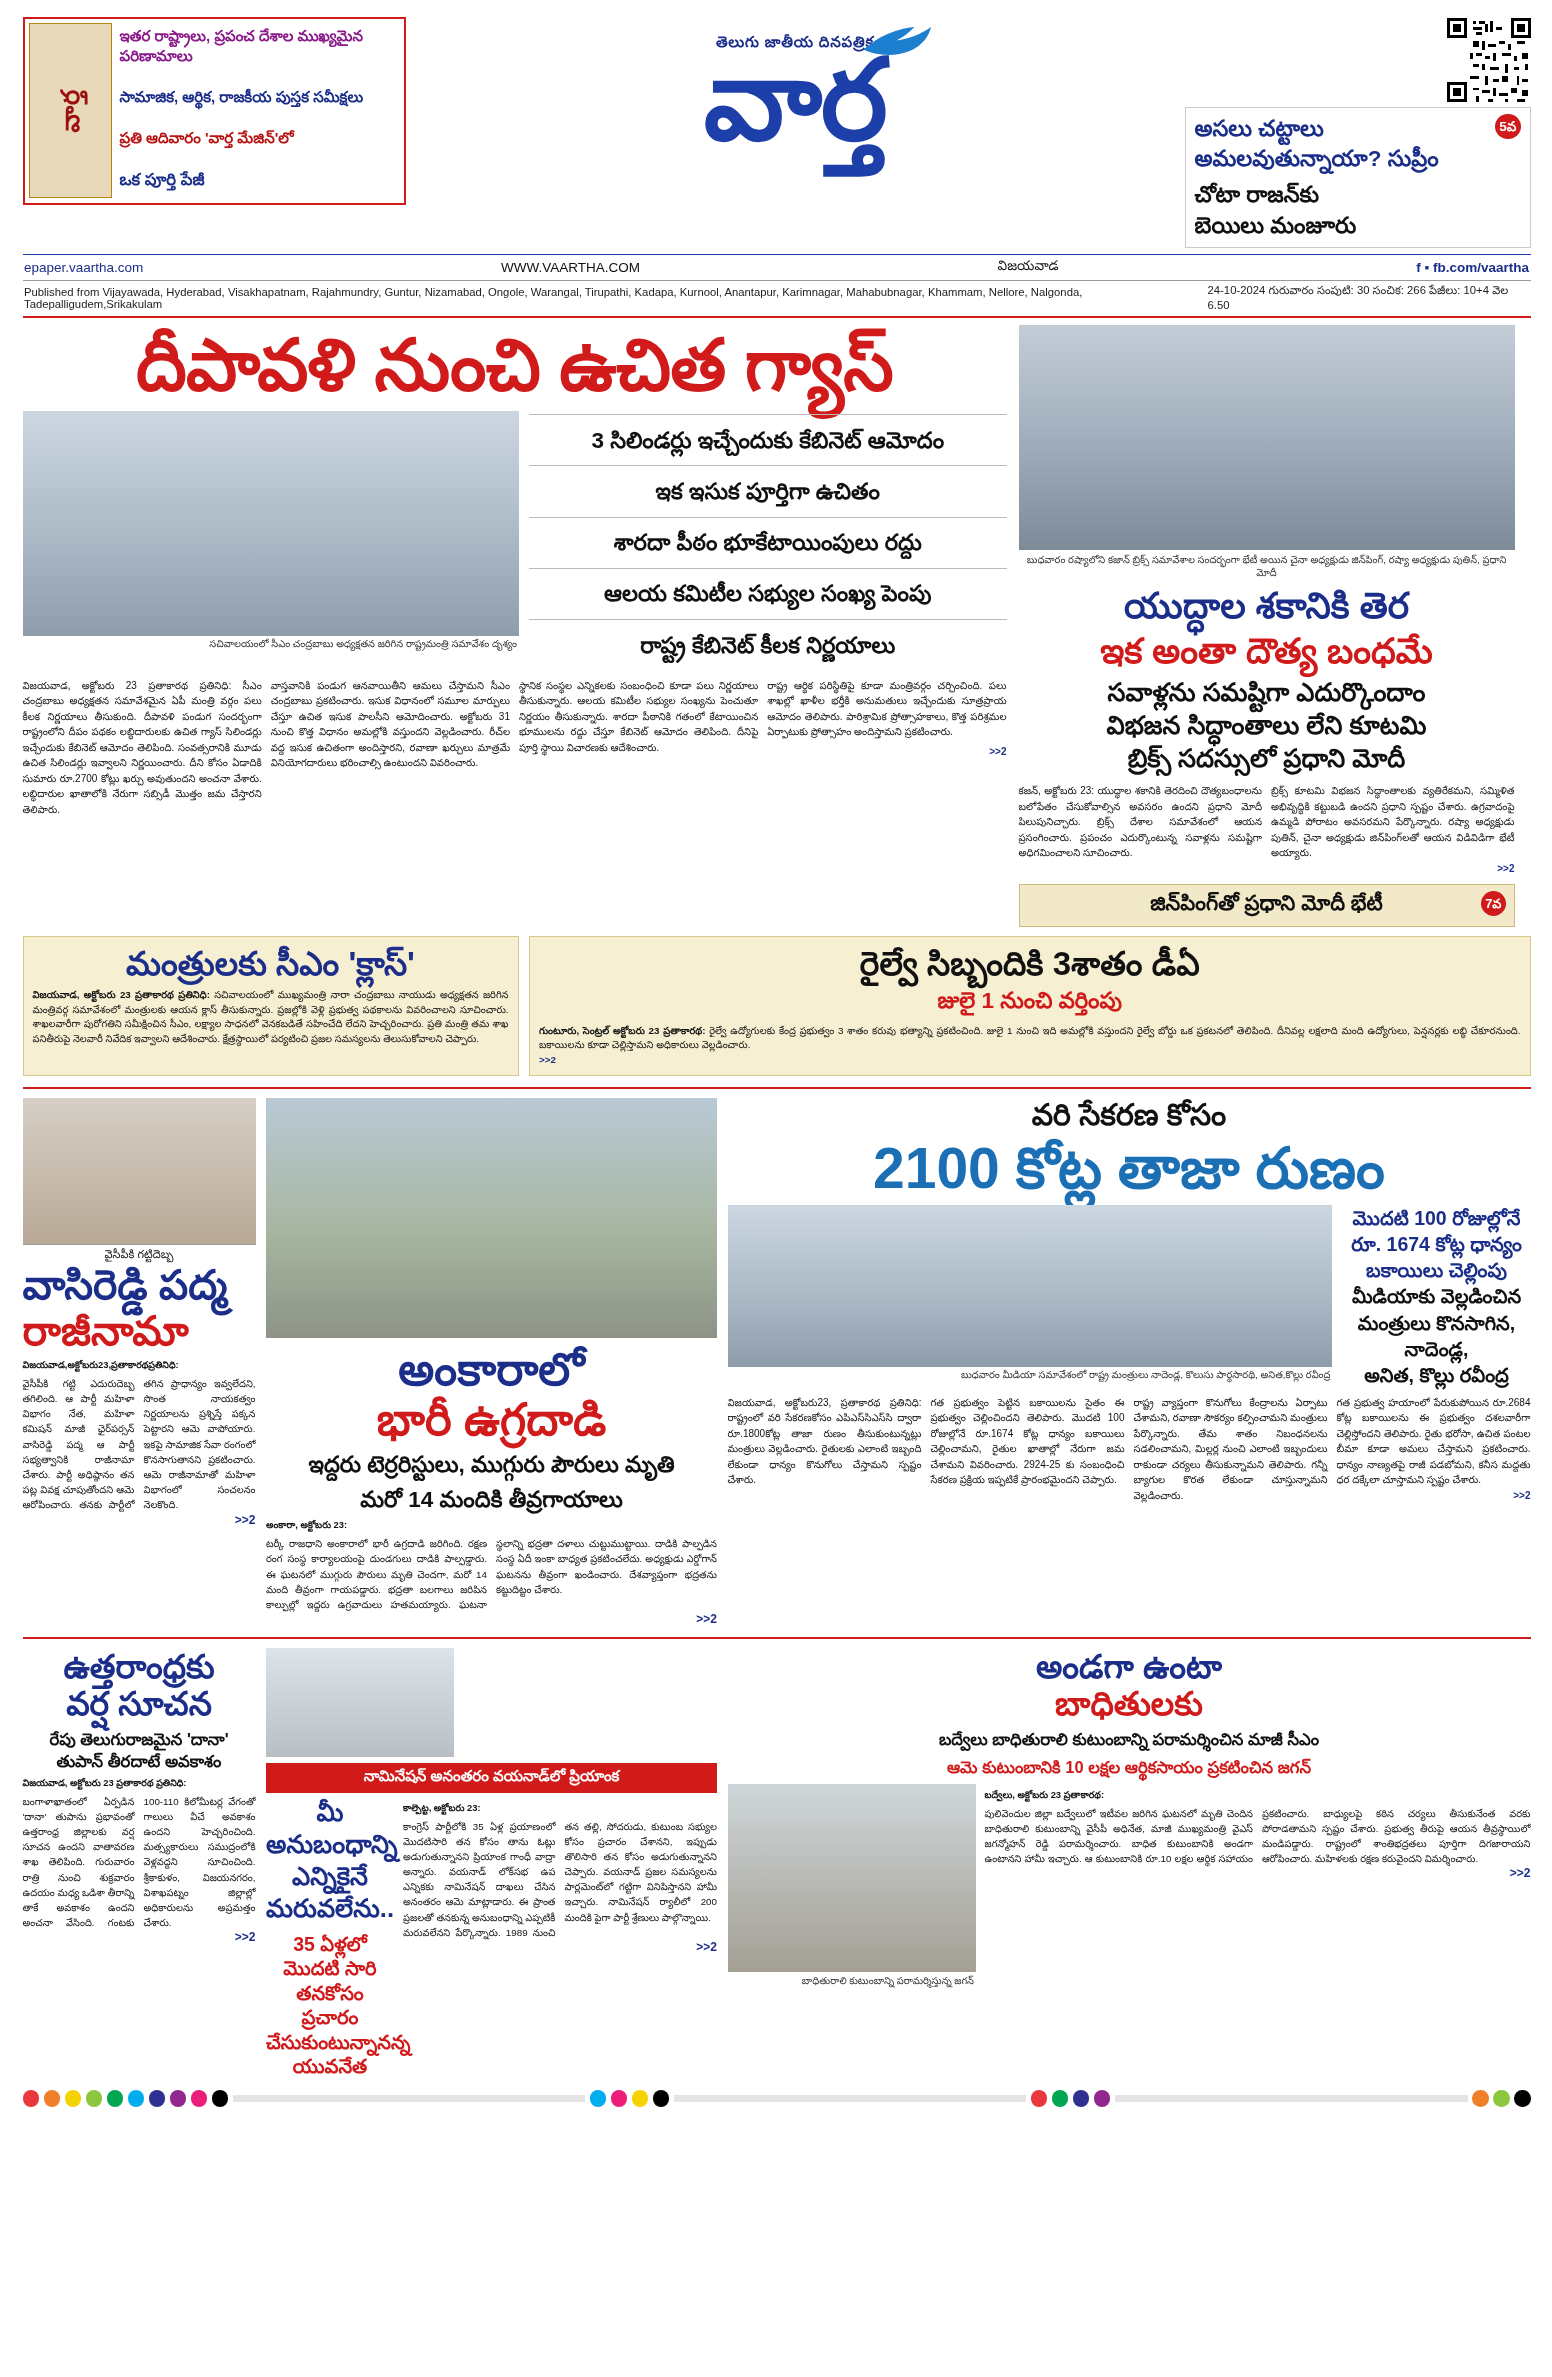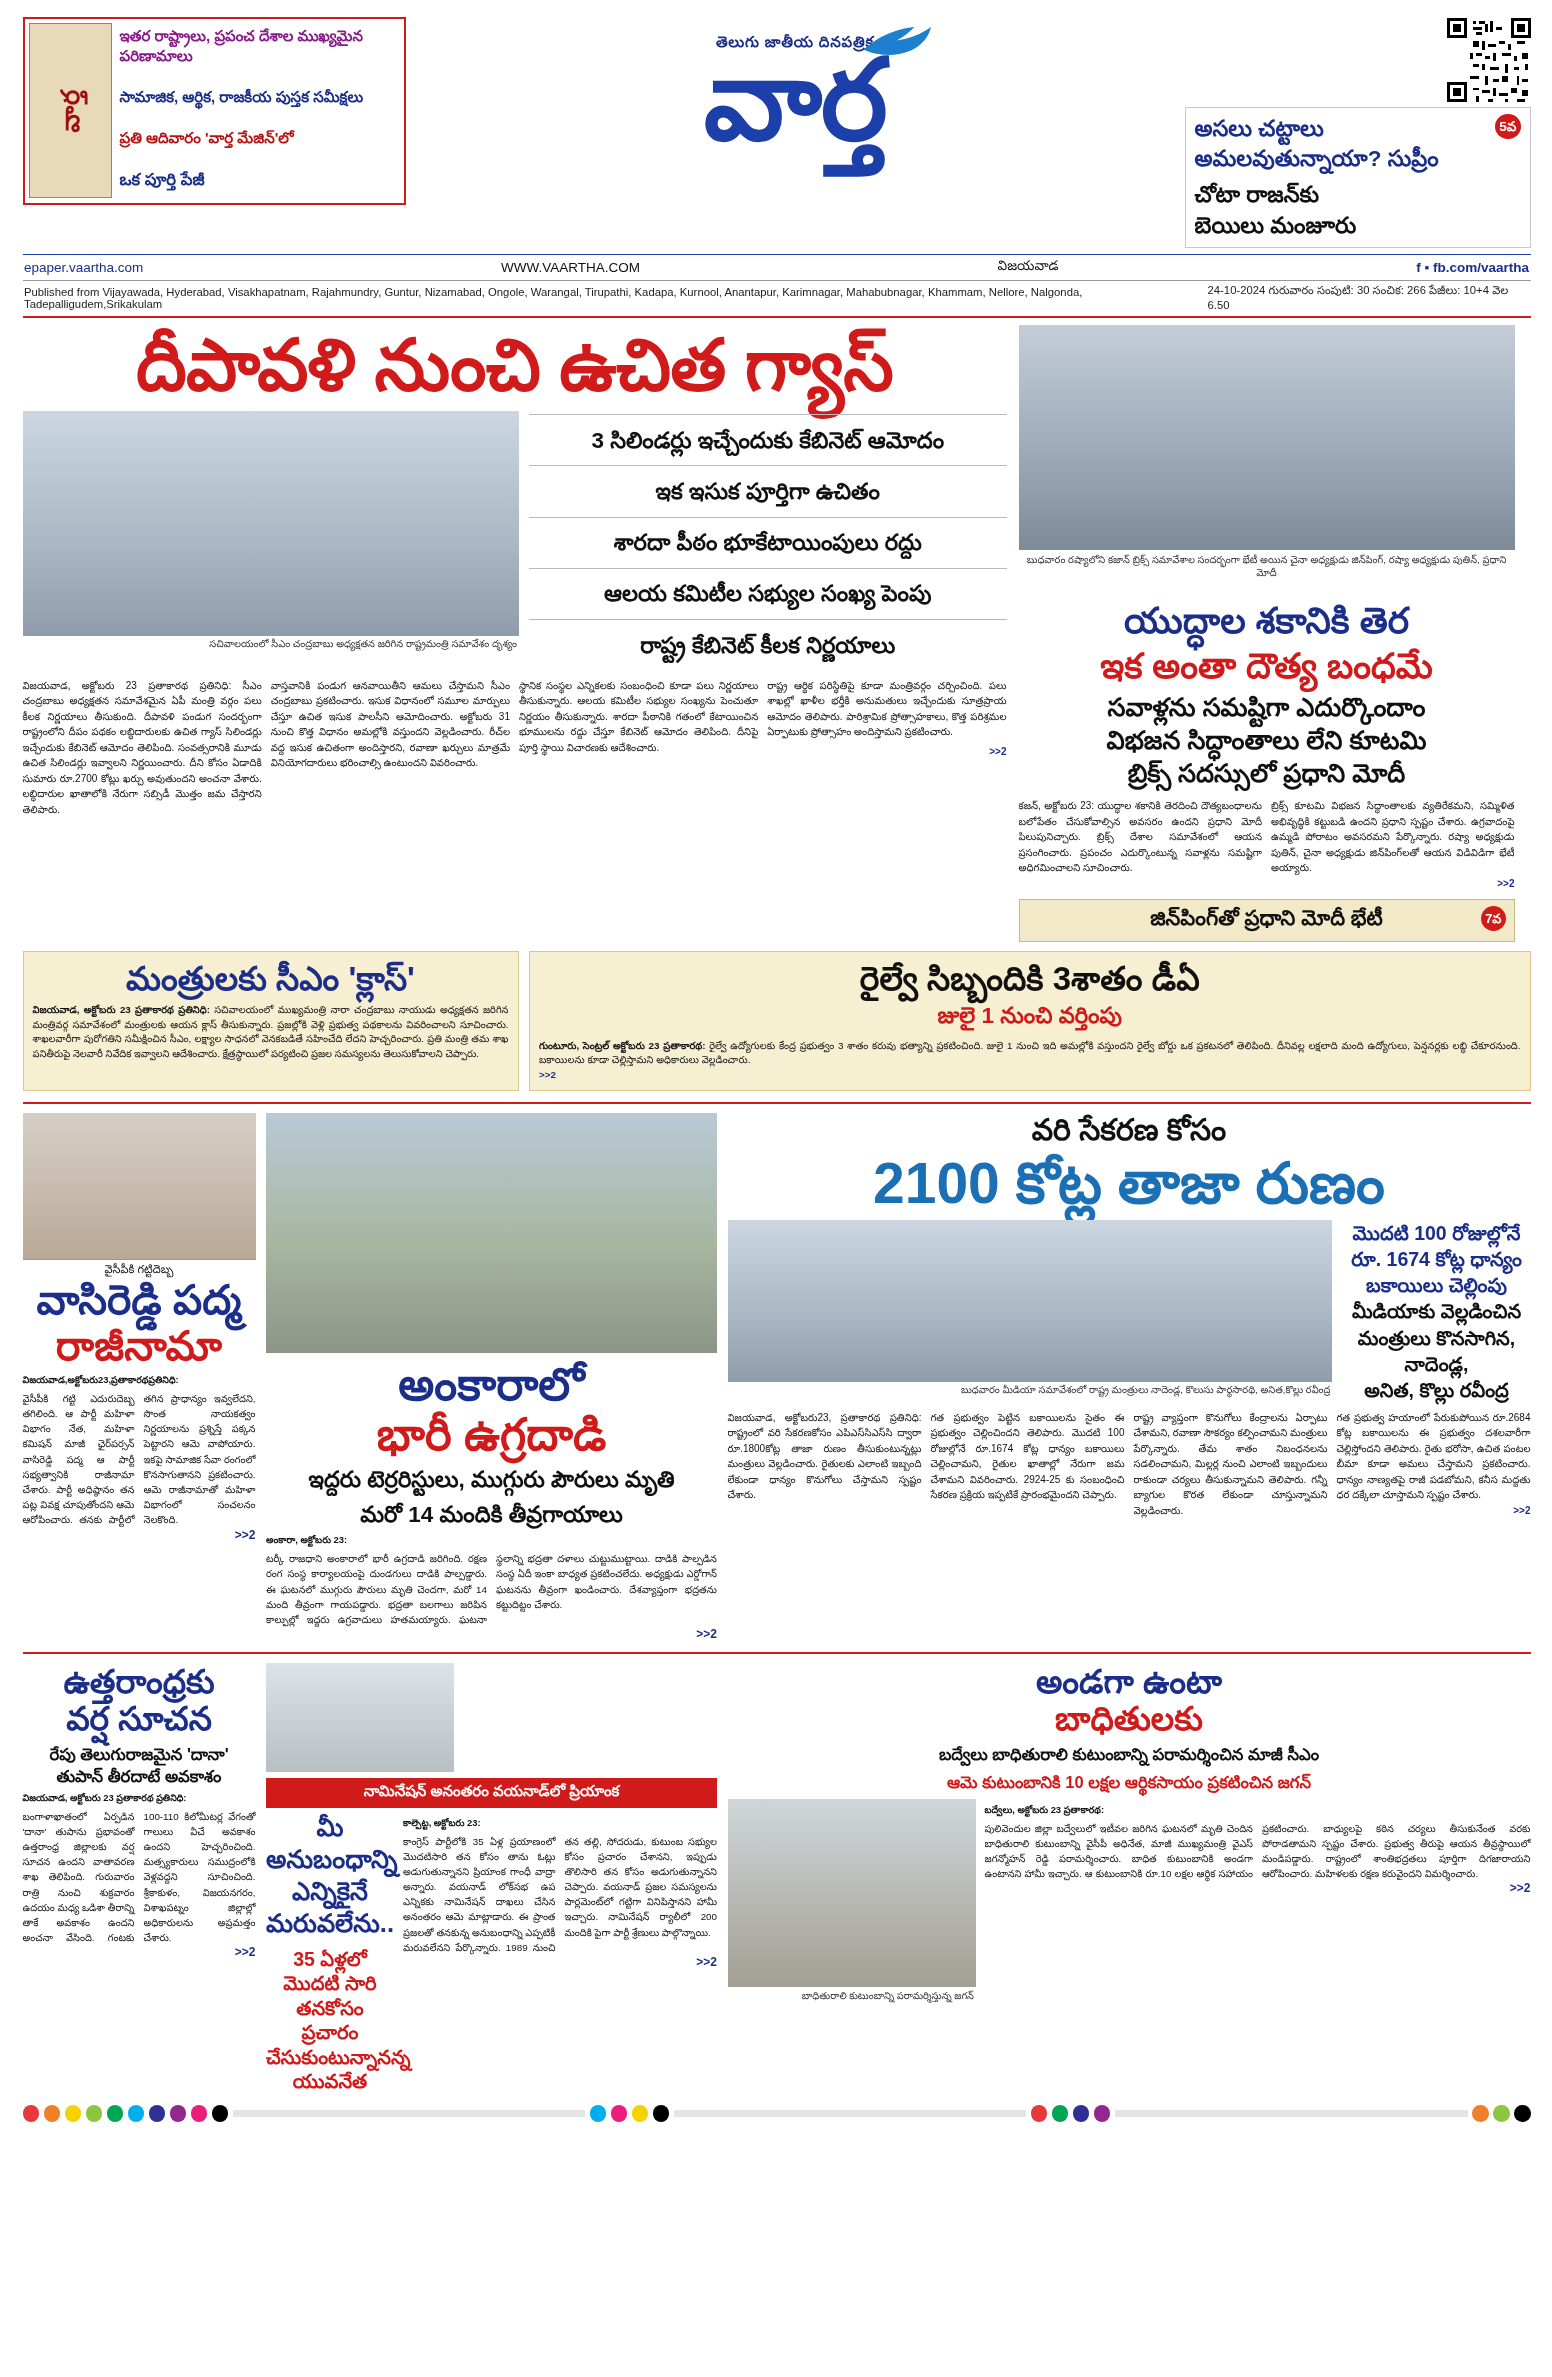--- a/index.html
+++ b/index.html
@@ -80,21 +80,21 @@
   .bullets div:first-child { border-top:0.8px solid #bbb; }
   .bullets div.last { color:#111; border-bottom:none; }
 
   .cols4 { display:flex; gap:9px; margin-top:7.5px; }
   .cols4 .col { flex:1; font-size:10px; line-height:1.55; text-align:justify; color:#111; }
   .cols4 .col p { margin:0 0 4.5px 0; }
   .contd { color:#1b2f8a; font-weight:bold; text-align:right; }
 
   
   .rt-cap { font-size:9.8px; text-align:center; color:#333; line-height:1.35; padding:3px 0; }
-  .rt-h1 { font-size:36px; font-weight:bold; color:#1b2f8a; text-align:center; line-height:1.15; margin-top:18px;}
+  .rt-h1 { font-size:36px; font-weight:bold; color:#1b2f8a; text-align:center; line-height:1.15; margin-top:3px;}
   .rt-h2 { font-size:35px; font-weight:bold; color:#d11a1a; text-align:center; line-height:1.15; margin:4.5px 0;}
   .rt-h3 { font-size:25.5px; font-weight:bold; color:#111; text-align:center; line-height:1.3; }
   .rt-cols { display:flex; gap:9px; margin-top:7.5px; }
   .rt-cols .col { flex:1; font-size:10px; line-height:1.55; text-align:justify; }
   .rt-strip { background:#f2e9c9; border:0.8px solid #cbb87a; text-align:center; font-size:21px;
               font-weight:bold; color:#111; padding:6px; margin-top:7.5px; position:relative;}
   .rt-strip .pg { position:absolute; right:7.5px; top:6px; width:25.5px; height:25.5px; border-radius:50%;
                   background:#d11a1a; color:#fff; font-size:12.8px; line-height:25.5px; }
 
   
@@ -107,21 +107,21 @@
   .ybox .two { display:flex; gap:9px; }
   .ybox .two > div { flex:1; }
 
   
   .mid-row { display:flex; gap:10.5px; margin-top:10.5px; border-top:2.3px solid #d11a1a; padding-top:9px; }
   .m-col1 { width: 233px; }
   .m-col2 { width: 451px; }
   .m-col3 { flex:1; }
 
   .m-kick { font-size:11.3px; color:#111; text-align:center; border-top:0.8px solid #999; padding-top:3px;}
-  .m-h { font-size:41px; font-weight:bold; color:#1b2f8a; text-align:center; line-height:1.12; }
+  .m-h { font-size:41px; font-weight:bold; color:#1b2f8a; text-align:left; line-height:1.12; }
   .m-h.red { color:#d11a1a; }
   .m-meta { font-size:9.4px; font-weight:bold; color:#111; margin:4.5px 0 3px 0;}
   .m-body2 { column-count:2; column-gap:9px; font-size:9.8px; line-height:1.55; text-align:justify; }
 
   .bigh { font-size:45px; font-weight:bold; color:#1b2f8a; text-align:center; line-height:1.1; }
   .bigh.red { color:#d11a1a; }
   .subh { font-size:22.5px; font-weight:bold; text-align:center; line-height:1.3; margin-top:6px;}
 
   .c3-head1 { font-size:30px; font-weight:bold; color:#111; text-align:center; }
   .c3-head2 { font-size:57px; font-weight:bold; color:#1b6fb5; text-align:center; line-height:1.05; }

